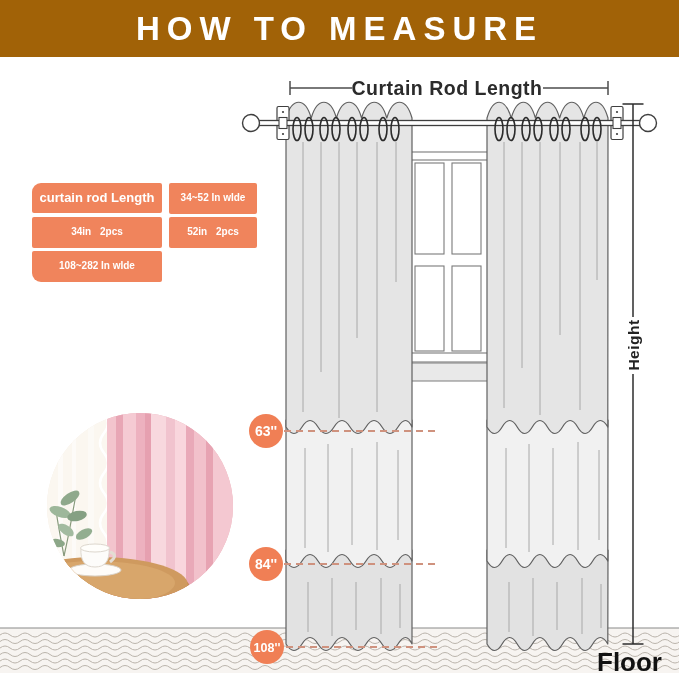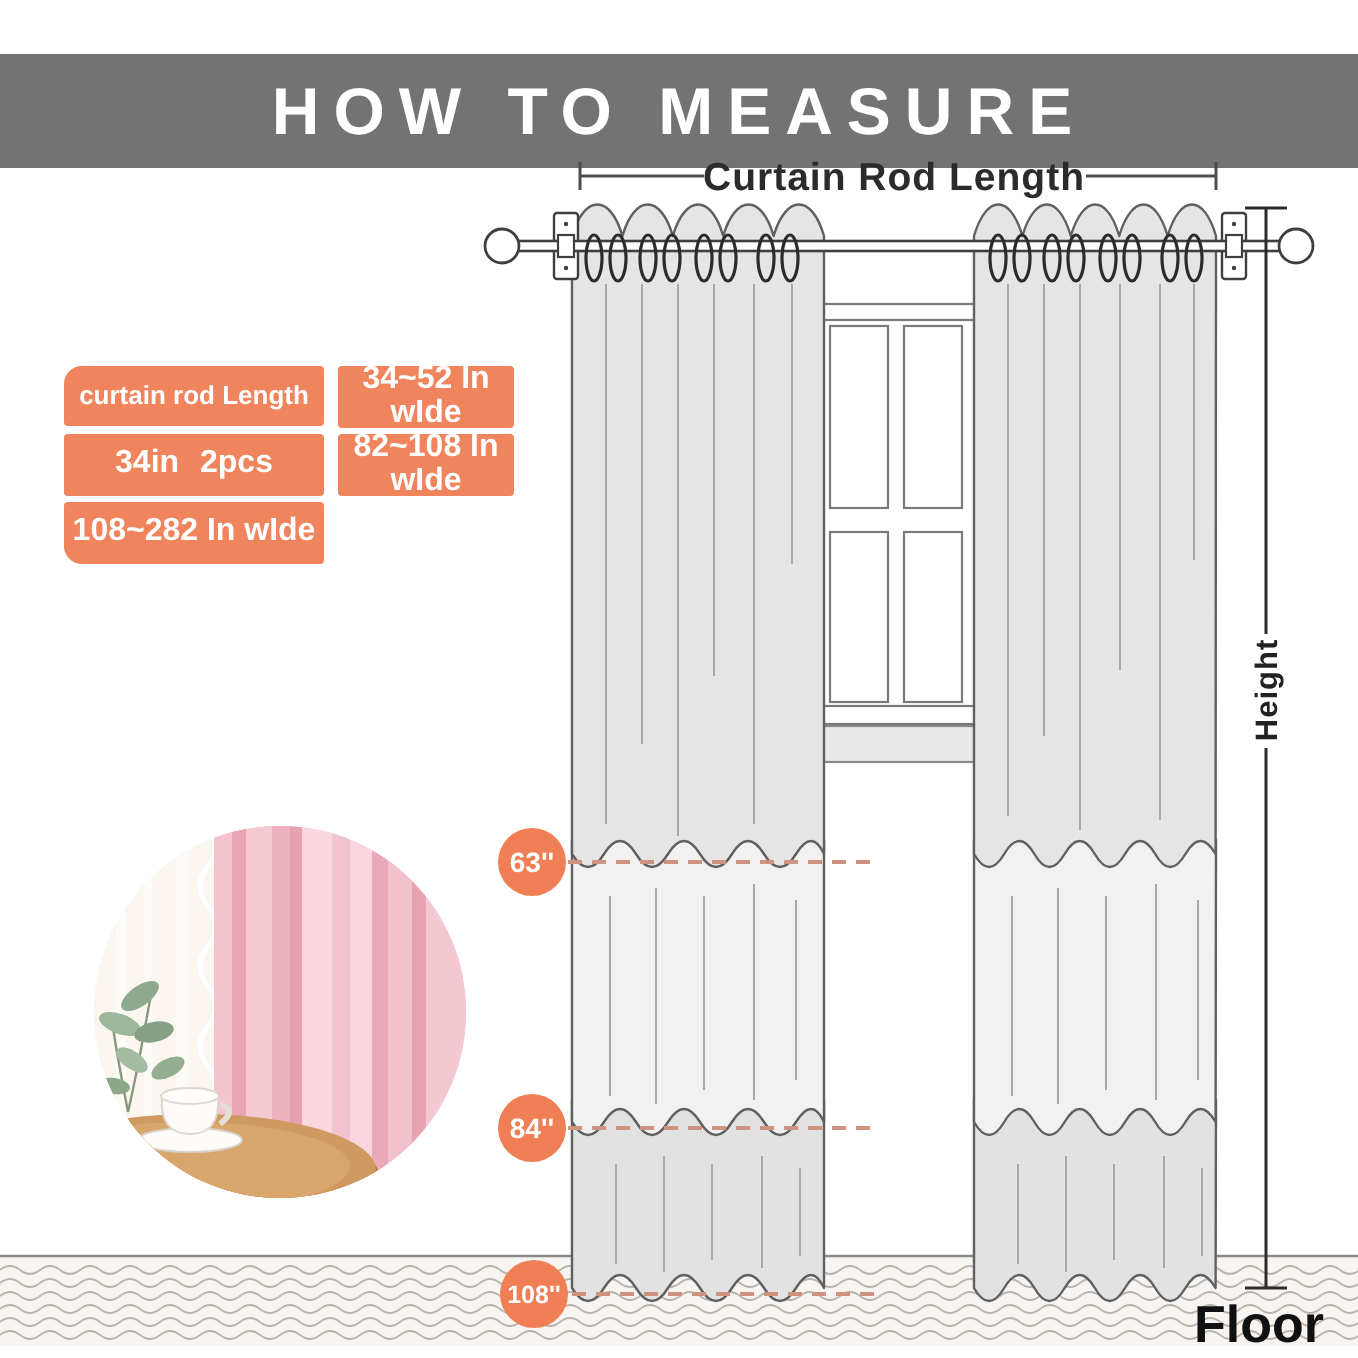--- a/index.html
+++ b/index.html
@@ -2,38 +2,38 @@
 <html><head>
 <meta charset="utf-8">
 <style>
   html,body{margin:0;padding:0;background:#fff;}
   .stage{
     position:relative;width:679px;height:679px;background:#ffffff;overflow:hidden;
     font-family:"Liberation Sans",sans-serif;
   }
   
   .header{
-    position:absolute;left:0;top:0;width:679px;height:57px;background:#737373;
-    display:flex;align-items:center;justify-content:center;margin-top:27px;
+    position:absolute;left:0;top:0;width:679px;height:57px;background:#a16207;
+    display:flex;align-items:center;justify-content:center;
   }
   .header-title{
     color:#ffffff;font-size:33px;font-weight:800;letter-spacing:7px;white-space:nowrap;
   }
   
   .size-table{
     position:absolute;left:32px;top:183px;
     display:grid;grid-template-columns:130px 88px;column-gap:7px;row-gap:3px;
     z-index:3;
   }
   .st-cell{
     background:#f0845c;color:#ffffff;display:flex;align-items:center;justify-content:center;
     height:31px;border-radius:2px;text-align:center;line-height:1.05;
   }
   .st-head{font-weight:700;font-size:13px;height:30px;}
-  .st-body{font-size:16px;font-weight:700;}
+  .st-body{font-size:10px;font-weight:700;}
   .st-need{word-spacing:6px;}
   .rtl{border-top-left-radius:9px;} .rtr{border-top-right-radius:9px;}
   .rbl{border-bottom-left-radius:9px;} .rbr{border-bottom-right-radius:9px;}
   
   .diagram-svg{position:absolute;left:0;top:0;z-index:1;}
   .svg-label{font-family:"Liberation Sans",sans-serif;}
 </style>
 </head>
 <body>
 
@@ -238,19 +238,19 @@
   <div class="header">
     <div class="header-title">HOW TO MEASURE</div>
   </div>
 
   <div class="size-table">
     <div class="st-cell st-head rtl">curtain rod Length</div>
 
     <div class="st-cell st-body">34~52 In wIde</div>
     <div class="st-cell st-body st-need">34in 2pcs</div>
 
-
-    <div class="st-cell st-body">82~108 In wIde</div>
+    <div class="st-cell st-body st-need">52in 2pcs</div>
+
 
     <div class="st-cell st-body rbl">108~282 In wIde</div>
   </div>
 
 </div>
 
 </body></html>

